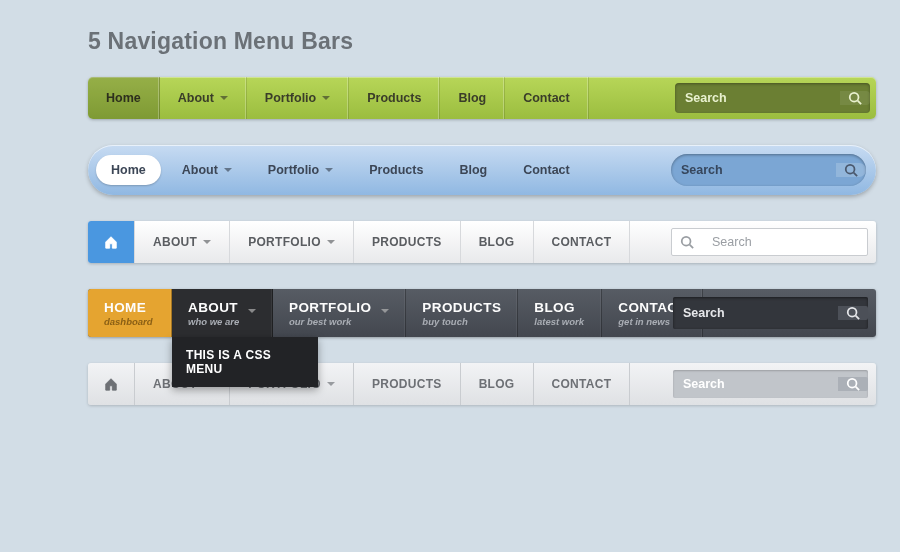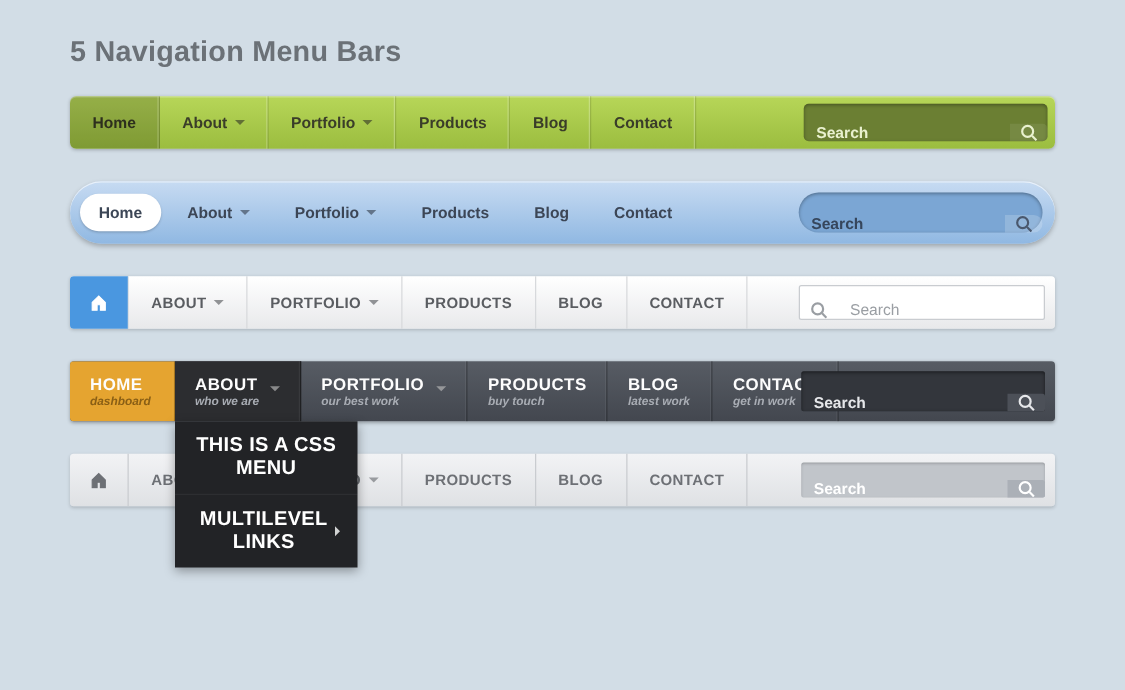--- a/index.html
+++ b/index.html
@@ -3,29 +3,29 @@
 <meta charset="utf-8">
 <style>
   * { box-sizing: border-box; margin: 0; padding: 0; }
   body {
     width: 900px; height: 552px;
     background: #d2dde6;
     font-family: "Helvetica Neue", Arial, sans-serif;
     padding: 0;
     position: relative;
   }
-  .canvas { padding: 28px 56px 0 56px; }
+  .canvas { padding: 28px 56px 0 88px; }
   h1.page-title { font-size: 23px; font-weight: bold; color: #6b7177; letter-spacing: .2px; margin-bottom: 22px; }
 
   
   .nav { width: 788px; height: 42px; display: flex; align-items: stretch; position: relative; margin-bottom: 26px; }
   .nav .items { display: flex; align-items: stretch; }
   .nav .item { display: flex; align-items: center; padding: 0 18px; font-size: 12.5px; font-weight: bold; cursor: pointer; color: #3a3c3e; position: relative; }
   .nav .item .caret { margin-left: 6px; }
-  .nav .search { position:absolute; right:6px; top:50%; transform:translateY(-50%); height:30px; display:flex; align-items:flex-end; }
+  .nav .search { position:absolute; right:6px; top:50%; transform:translateY(-50%); height:30px; display:flex; align-items:center; }
   .nav .search input { border:none; outline:none; font-size:12.5px; font-weight:bold; padding:0 10px; background:transparent; color:#fff; width:165px; }
   .nav .search .mag { width:30px; display:flex; align-items:center; justify-content:center; cursor:pointer; }
 
   
   .caret { width:0; height:0; border-left:4px solid transparent; border-right:4px solid transparent; border-top:4px solid currentColor; display:inline-block; opacity:.65; }
   
   .caret-r { width:0; height:0; border-top:4px solid transparent; border-bottom:4px solid transparent; border-left:4px solid currentColor; display:inline-block; opacity:.8; margin-left:auto; }
 
   
   svg.mag-icon { width:14px; height:14px; }
@@ -99,21 +99,21 @@
   .nav4 .search .mag { background:#4c5058; border-top-right-radius:2px; border-bottom-right-radius:2px; }
   .nav4 .mag svg { stroke:#e6e7ea; }
 
   
   .dropdown {
     position:absolute; left:84px; top:48px;
     background:#222326; width:146px;
     box-shadow:0 3px 8px rgba(0,0,0,.35);
     z-index:50;
   }
-  .dropdown .dd-item { padding:11px 14px; font-size:16px; font-weight:800; letter-spacing:.3px; color:#fff; text-transform:uppercase; border-bottom:1px solid rgba(255,255,255,.05); display:flex; align-items:center; cursor:pointer;text-align:center; }
+  .dropdown .dd-item { padding:11px 14px; font-size:12px; font-weight:800; letter-spacing:.3px; color:#fff; text-transform:uppercase; border-bottom:1px solid rgba(255,255,255,.05); display:flex; align-items:center; cursor:pointer; }
   .dropdown .dd-item:last-child { border-bottom:none; }
 
   
   .nav5 {
     background: linear-gradient(#f2f3f5, #dfe1e4);
     border-radius:3px;
     box-shadow: 0 1px 3px rgba(0,0,0,.18);
     margin-top:14px;
   }
   .nav5 .item { border-right:1px solid #c9ccd0; color:#6d7075; text-transform:uppercase; font-size:12px; letter-spacing:.3px; }
@@ -267,41 +267,37 @@
       <div class="item">
         <span class="lbl">
             <span>BLOG</span>
           </span>
         <span class="sub">latest work</span>
       </div>
       <div class="item">
         <span class="lbl">
             <span>CONTACT</span>
           </span>
-        <span class="sub">get in work</span>
+        <span class="sub">get in news</span>
       </div>
     </div>
     <div class="search">
       <input placeholder="Search" style="">
       <div class="mag">
         <svg class="mag-icon" viewBox="0 0 16 16" fill="none" stroke-width="2">
             <circle cx="7" cy="7" r="5"></circle>
             <line x1="11" y1="11" x2="15" y2="15"></line>
           </svg>
       </div>
     </div>
 
     <div class="dropdown">
       <div class="dd-item">
           <span>THIS IS A CSS MENU</span>
         </div>
-      <div class="dd-item">
-          <span>MULTILEVEL LINKS</span>
-          <span class="caret-r"></span>
-        </div>
     </div>
   </div>
 
   <div class="nav nav5">
     <div class="items">
       <div class="item home">
         <svg class="home-icon" viewBox="0 0 16 16">
             <path d="M2 8 L8 2 L14 8 L14 15 L9.5 15 L9.5 10 L6.5 10 L6.5 15 L2 15 Z"></path>
           </svg>
       </div>

